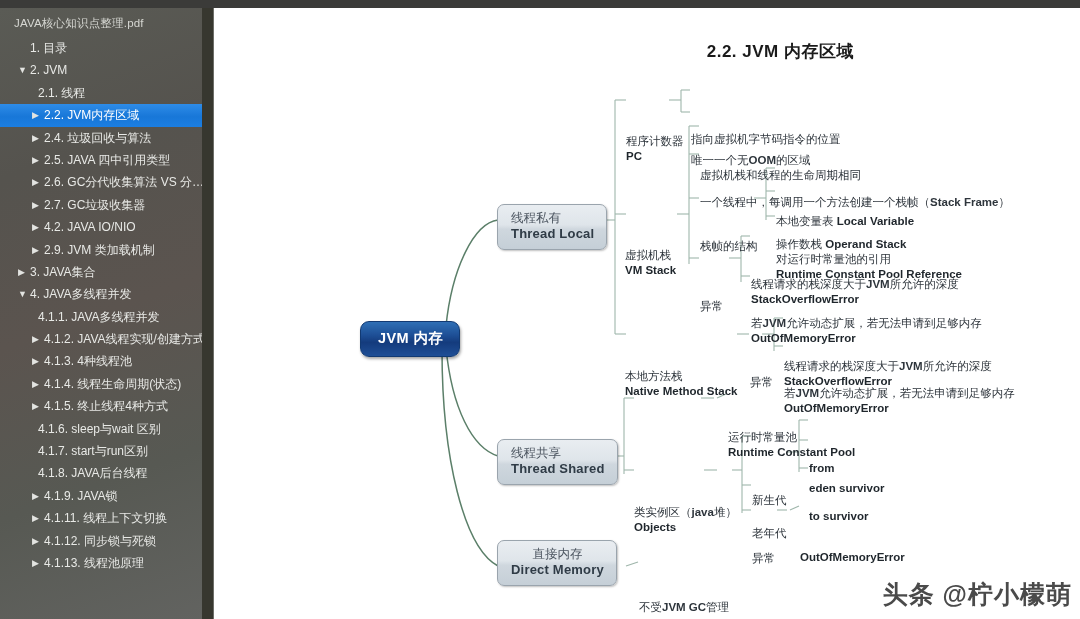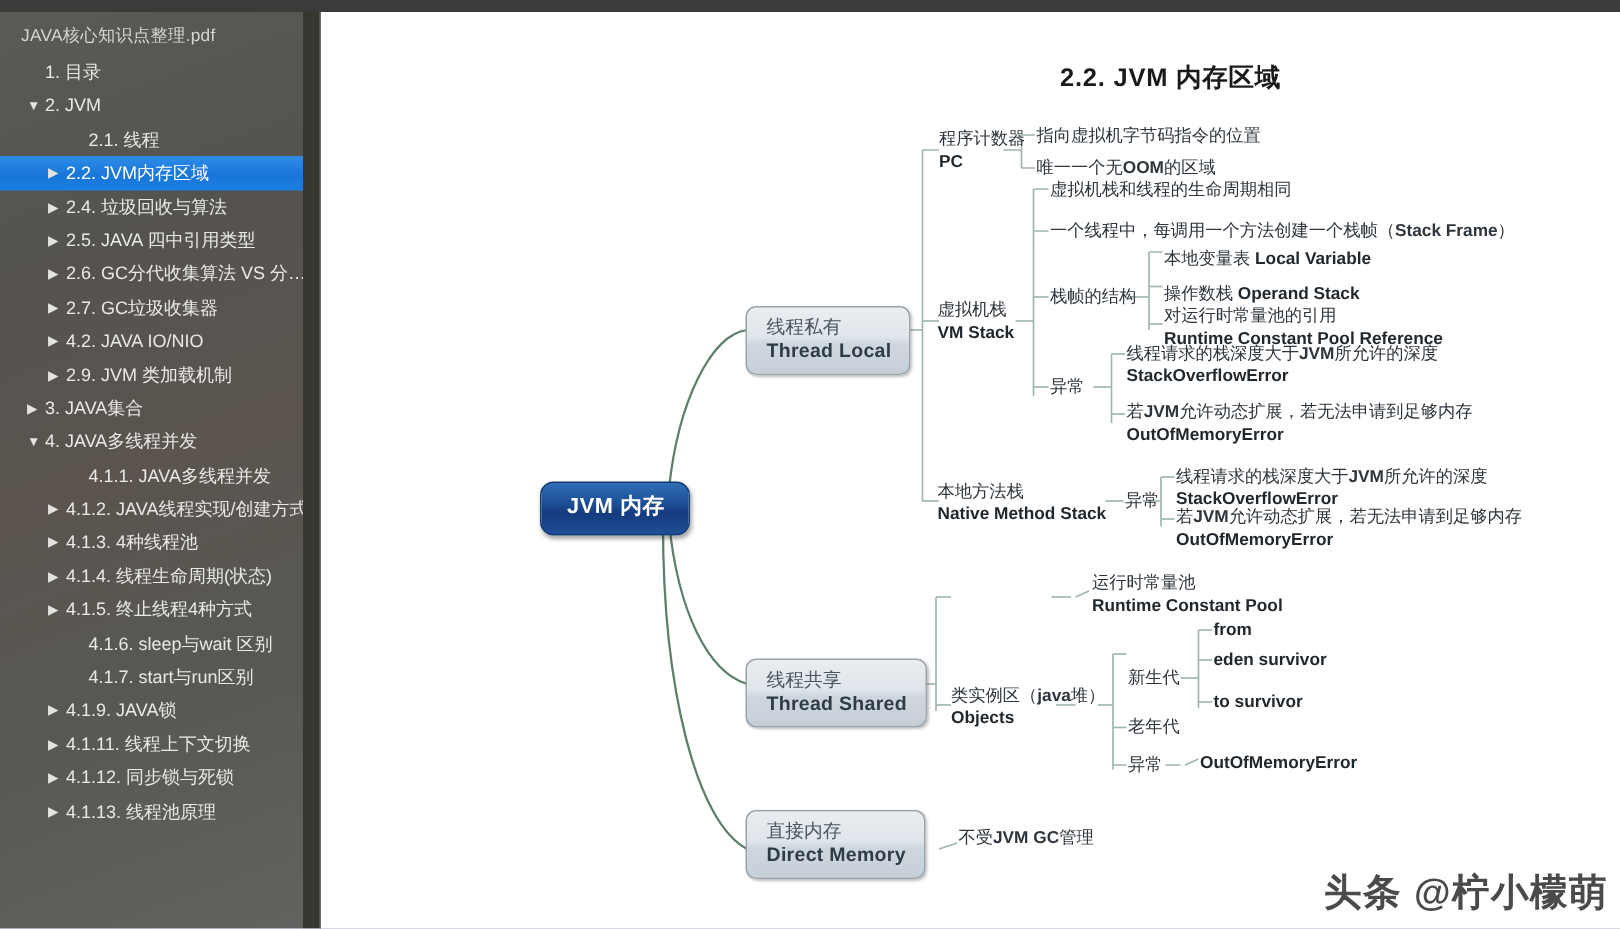--- a/index.html
+++ b/index.html
@@ -41,21 +41,21 @@
     position: relative;
     height: 22.4px;
     line-height: 22.4px;
     color: #e8e9e6;
     font-size: 12px;
     white-space: nowrap;
     padding-left: 18px;
   }
   .nav-item.lvl1 { padding-left: 18px; }
   .nav-item.lvl2 { padding-left: 32px; }
-  .nav-item.lvl3 { padding-left: 47px; }
+  .nav-item.lvl3 { padding-left: 26px; }
   .nav-item.selected {
     background: linear-gradient(to bottom,#2e8ce8 0%, #1877d8 55%, #1b7ee2 100%);
     color: #ffffff;
   }
   .caret {
     display: inline-block;
     width: 12px;
     font-size: 9px;
     color: #e3e4e1;
     vertical-align: 1px;
@@ -119,20 +119,21 @@
     font-size: 14.5px; font-weight: bold; color: #ffffff;
     letter-spacing: .4px;
   }
 
   
   .txt {
     position: absolute;
     white-space: nowrap;
     line-height: 1.32;
     color: #30373e;
+    margin-top: 48px;
   }
   .txt .cn { font-size: 11.5px; color: #2e353c; }
   .txt .en { font-size: 11.5px; font-weight: bold; color: #1f262c; }
   .txt .b  { font-weight: bold; }
 
   
   .watermark {
     position: absolute;
     right: 8px; bottom: 8px;
     font-size: 25px;
@@ -165,20 +166,21 @@
         <div class="nav-item lvl2"><span class="caret">▶</span><span class="nav-label">2.9. JVM 类加载机制</span></div>
         <div class="nav-item lvl1"><span class="caret">▶</span><span class="nav-label">3. JAVA集合</span></div>
         <div class="nav-item lvl1"><span class="caret">▼</span><span class="nav-label">4. JAVA多线程并发</span></div>
         <div class="nav-item lvl3"><span class="caret none"></span><span class="nav-label">4.1.1. JAVA多线程并发</span></div>
         <div class="nav-item lvl2"><span class="caret">▶</span><span class="nav-label">4.1.2. JAVA线程实现/创建方式</span></div>
         <div class="nav-item lvl2"><span class="caret">▶</span><span class="nav-label">4.1.3. 4种线程池</span></div>
         <div class="nav-item lvl2"><span class="caret">▶</span><span class="nav-label">4.1.4. 线程生命周期(状态)</span></div>
         <div class="nav-item lvl2"><span class="caret">▶</span><span class="nav-label">4.1.5. 终止线程4种方式</span></div>
         <div class="nav-item lvl3"><span class="caret none"></span><span class="nav-label">4.1.6. sleep与wait 区别</span></div>
         <div class="nav-item lvl3"><span class="caret none"></span><span class="nav-label">4.1.7. start与run区别</span></div>
+        <div class="nav-item lvl3"><span class="caret none"></span><span class="nav-label">4.1.8. JAVA后台线程</span></div>
         <div class="nav-item lvl2"><span class="caret">▶</span><span class="nav-label">4.1.9. JAVA锁</span></div>
         <div class="nav-item lvl2"><span class="caret">▶</span><span class="nav-label">4.1.11. 线程上下文切换</span></div>
         <div class="nav-item lvl2"><span class="caret">▶</span><span class="nav-label">4.1.12. 同步锁与死锁</span></div>
         <div class="nav-item lvl2"><span class="caret">▶</span><span class="nav-label">4.1.13. 线程池原理</span></div>
       </div>
   </div>
 
   <div class="gutter"></div>
 
   <div class="page">
@@ -269,21 +271,21 @@
 
       <div class="node root" style="left:146px; top:313px;">
         <div class="en">JVM 内存</div>
       </div>
 
       <div class="node" style="left:283px; top:431px;">
         <div class="cn">线程共享</div>
         <div class="en">Thread Shared</div>
       </div>
 
-      <div class="node" style="left:283px; top:532px;">
+      <div class="node" style="left:283px; top:532px;text-align:center;">
         <div class="cn">直接内存</div>
         <div class="en">Direct Memory</div>
       </div>
 
       <div class="txt" style="left:412px; top:78px;">
         <div class="cn">程序计数器</div>
         <div class="en">PC</div>
       </div>
 
       <div class="txt" style="left:477px; top:76px;">

